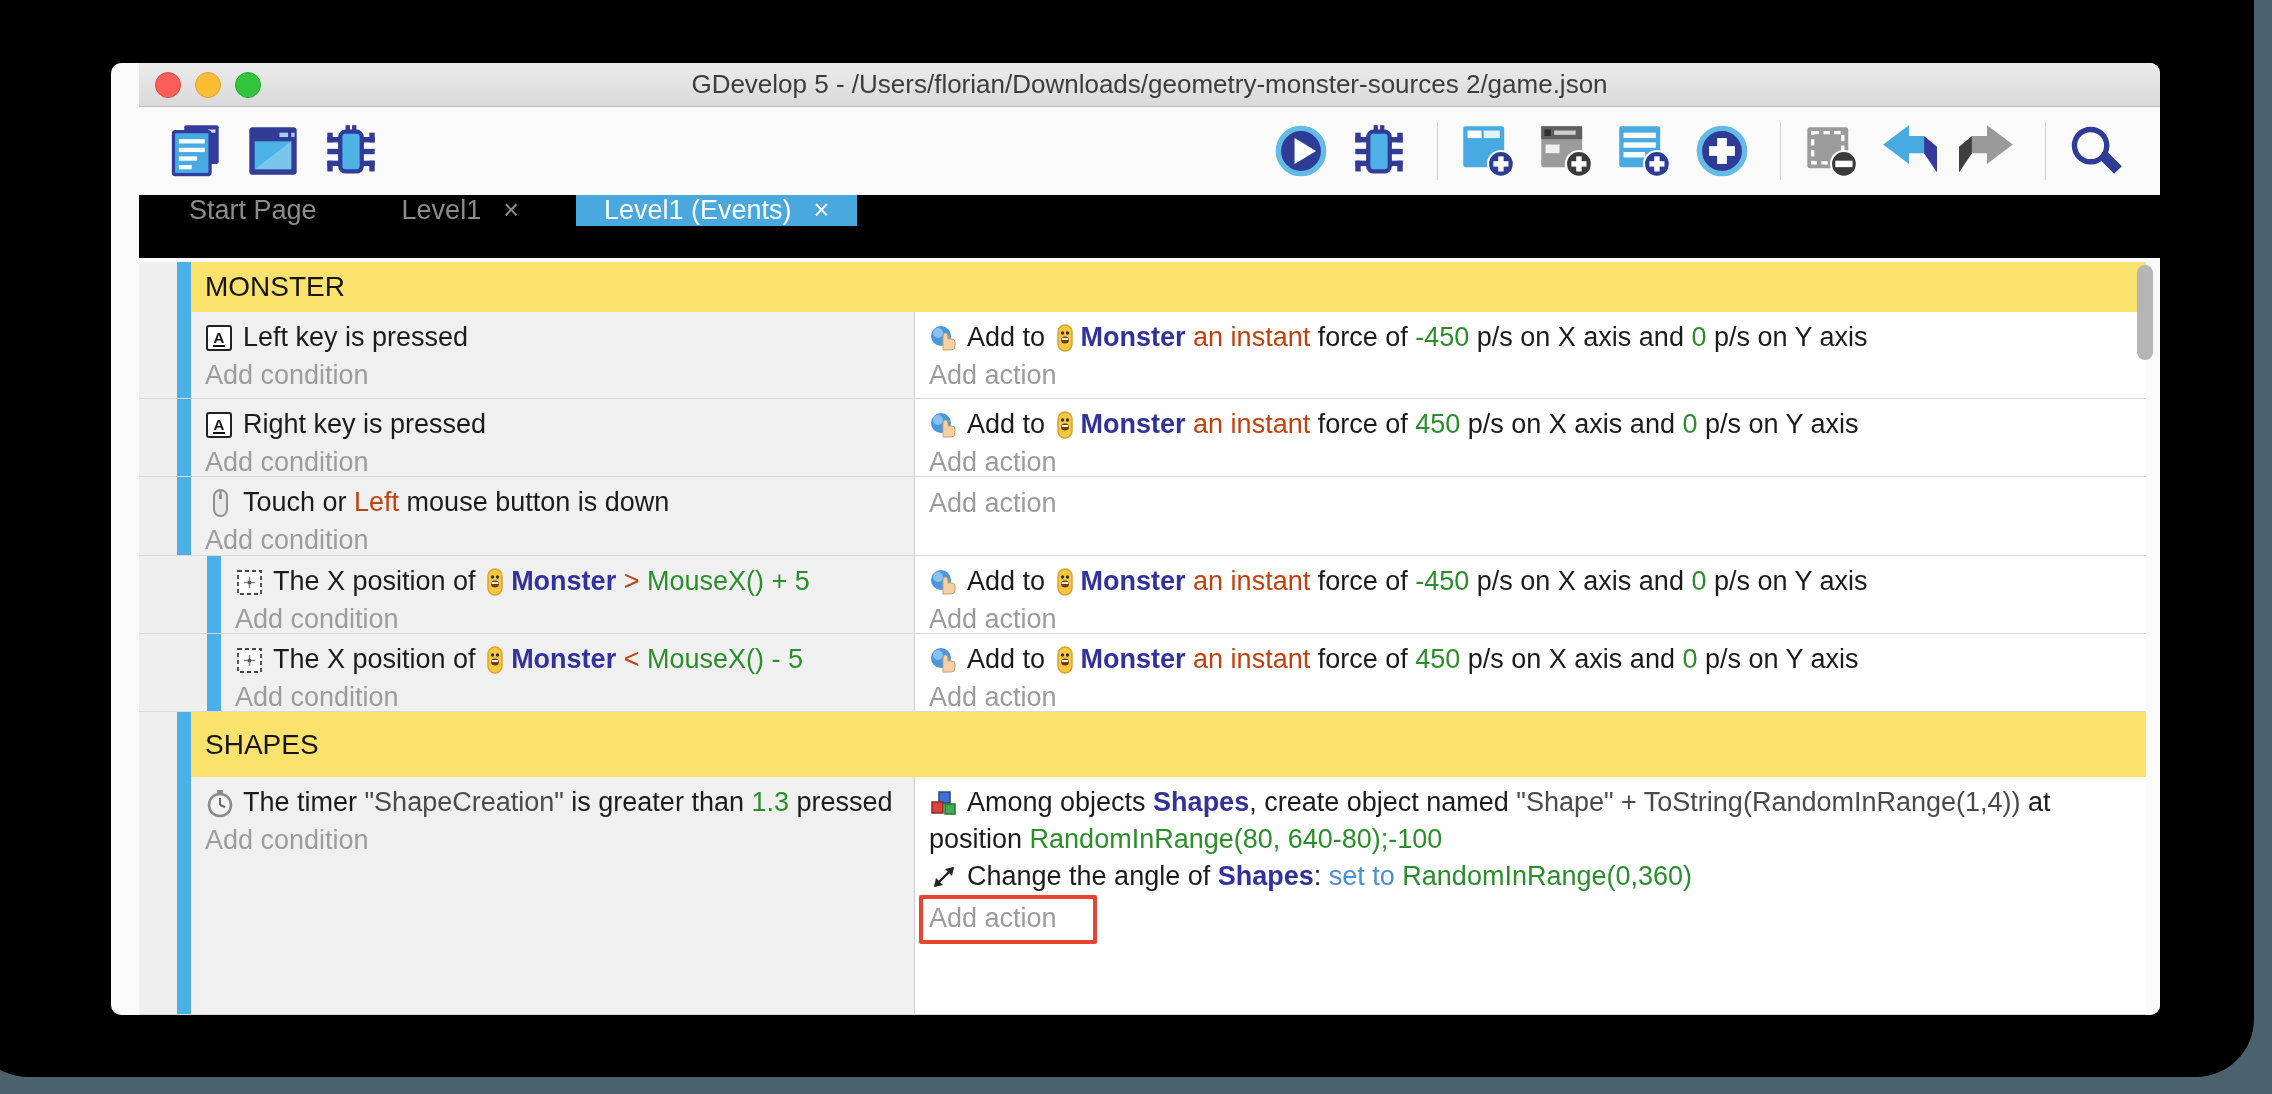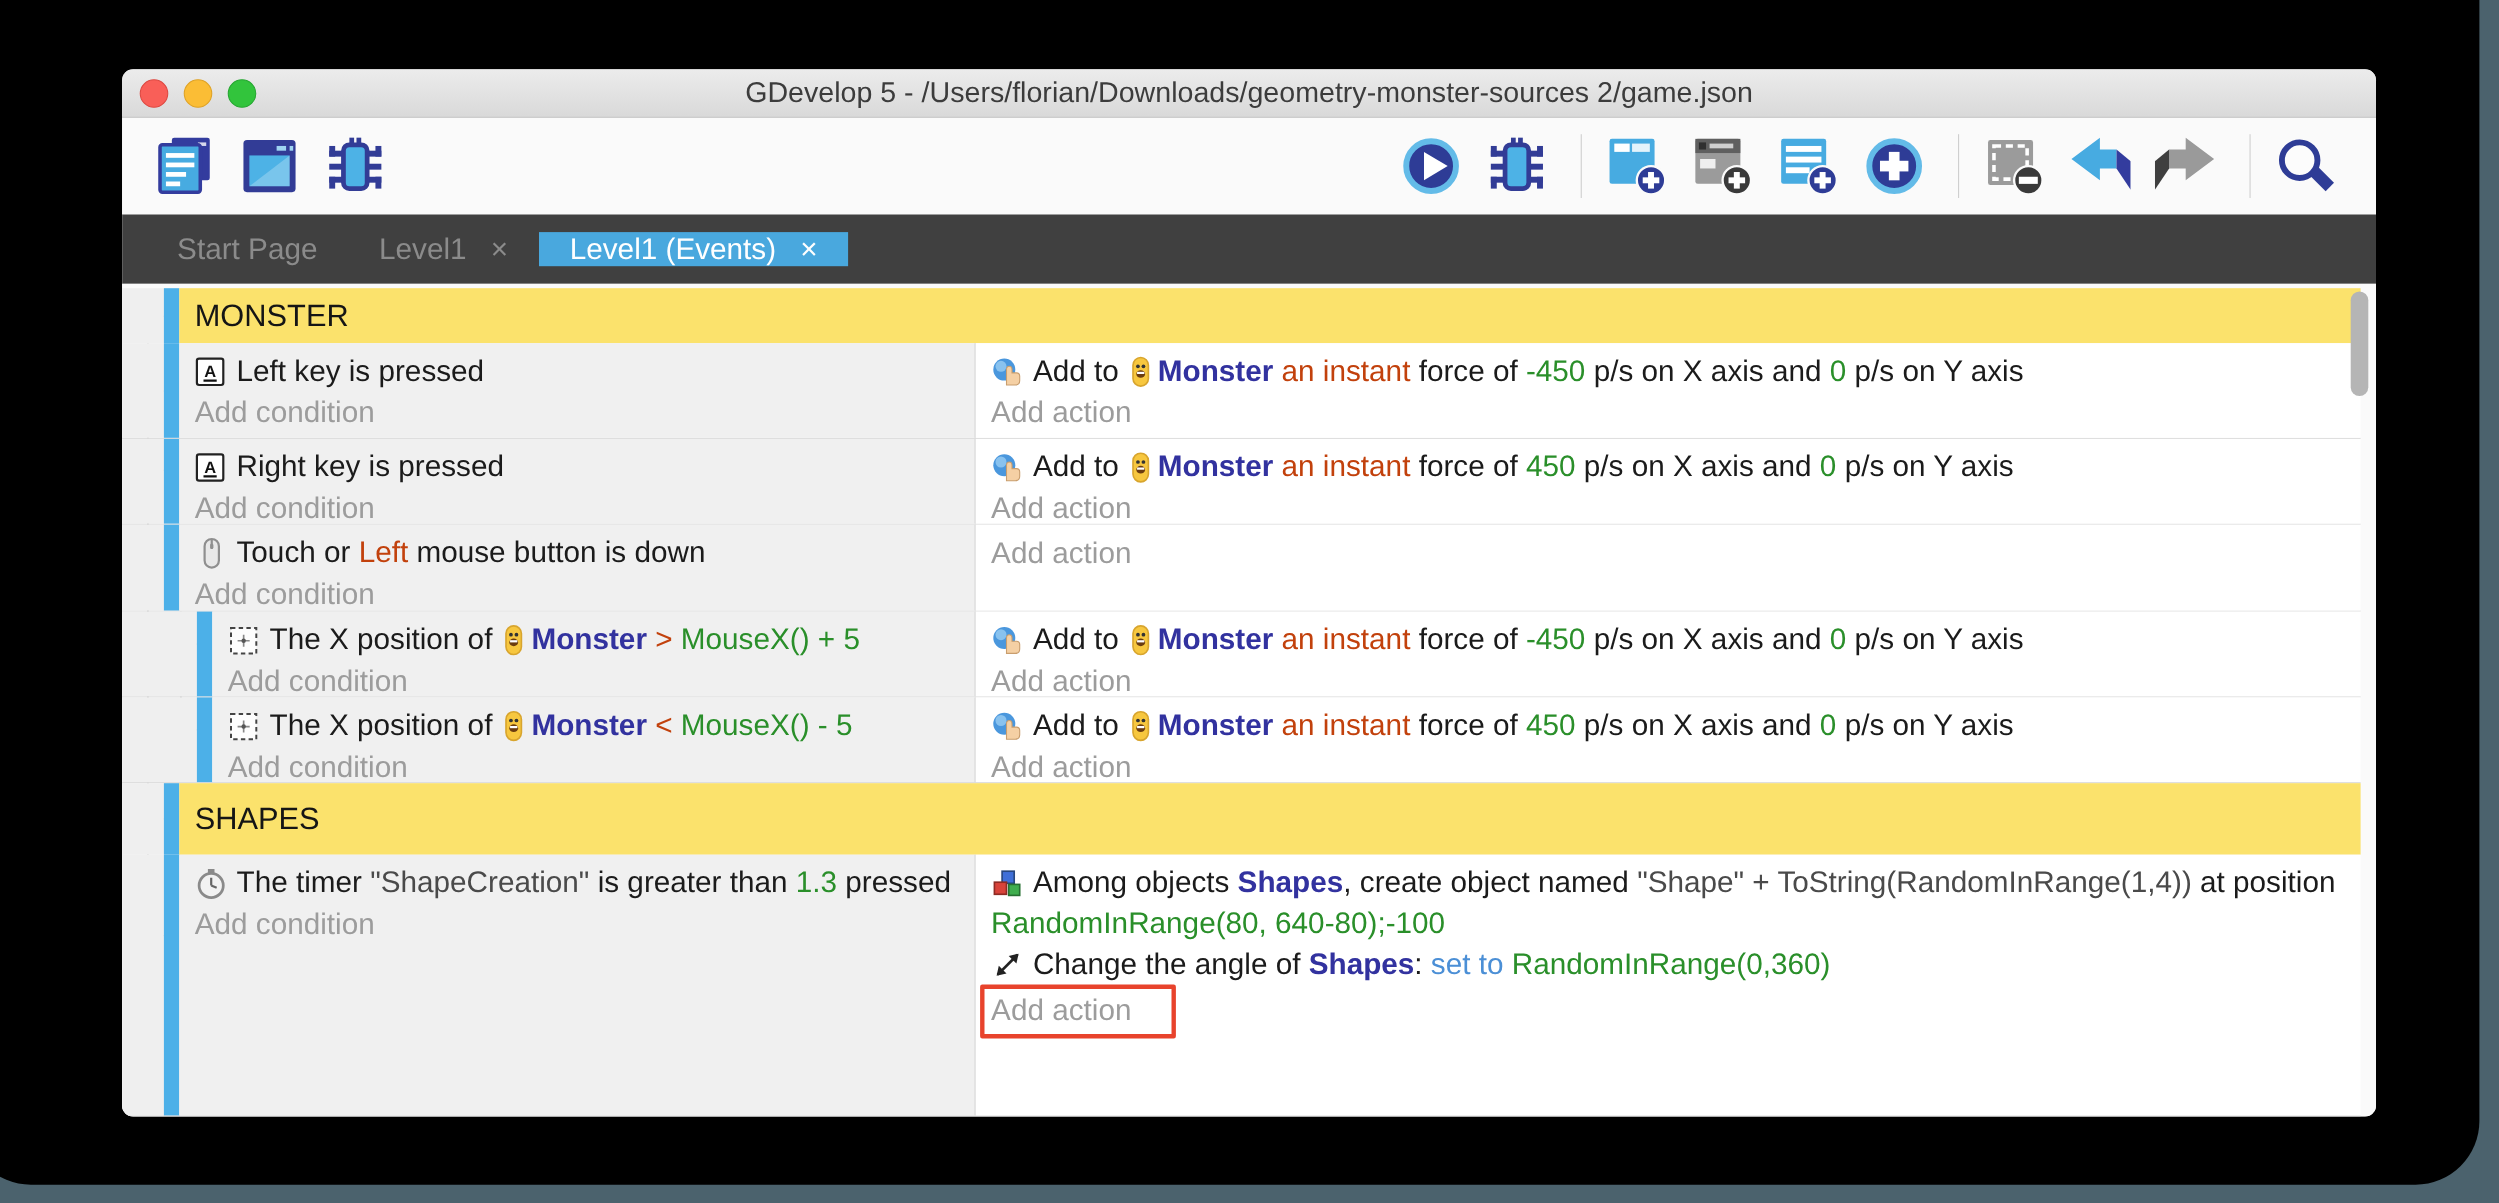--- a/index.html
+++ b/index.html
@@ -1,41 +1,41 @@
 <!DOCTYPE html>
 <html><head>
 <meta charset="utf-8">
 <style>
   * { margin:0; padding:0; box-sizing:border-box; }
   html,body { width:2272px; height:1094px; overflow:hidden; background:#4b626d;
     font-family:"Liberation Sans", sans-serif; }
   .backdrop { position:absolute; left:-30px; top:-70px; width:2284px; height:1147px;
     background:#000; border-radius:58px; }
   .window { position:absolute; left:111px; top:63px; width:2049px; height:952px;
-    border-radius:10px; overflow:hidden; background:#fafafa; }
+    border-radius:10px; overflow:hidden; background:#fafafa;padding-left:28px; }
 
   
   .titlebar { position:relative; height:44px; background:linear-gradient(#ececec,#d9d9d9);
     border-bottom:1px solid #b9b9b9; display:flex; align-items:center; justify-content:center; }
   .lights { position:absolute; left:16px; top:0; height:100%; display:flex; align-items:center; gap:14px; }
   .light { width:26px; height:26px; border-radius:50%; }
   .light.red { background:#f95f58; border:1px solid #dd4a43; }
   .light.yellow { background:#fbbd35; border:1px solid #dfa327; }
   .light.green { background:#32c43c; border:1px solid #27a732; }
   .wtitle { font-size:26px; color:#3c3c3c; }
 
   
   .toolbar { height:88px; background:#fafafa; display:flex; align-items:center;
     justify-content:space-between; padding:0 26px; }
   .tb-group { display:flex; align-items:center; gap:10px; }
   .tb-btn { background:none; border:none; padding:2px; cursor:pointer; line-height:0; }
   .tb-divider { width:1px; height:58px; background:#cfcfcf; margin:0 10px; }
 
   
-  .tabbar { height:63px; background:#404040; display:flex; align-items:center; padding-left:22px; font-size:27px; }
+  .tabbar { height:63px; background:#000000; display:flex; align-items:flex-start; padding-left:22px; font-size:27px;gap:29px; }
   .tab { display:flex; align-items:center; gap:22px; padding:0 28px; color:#8b8b8b; }
   .tab .closex { font-size:27px; color:#8b8b8b; }
   .tab.active { background:#49a8de; color:#fff; font-weight:500; }
   .tab.active .closex { color:#fff; }
 
   
   .sheet { position:relative; height:757px; background:#fafafa; font-size:27px; color:#1b1b1b; }
   .row { position:absolute; left:0; right:14px; display:flex; align-items:stretch; }
   .row.event { border-bottom:1px solid #d9d9d9; }
   .rgut { width:38px; background:#efefef; flex:0 0 auto; }

